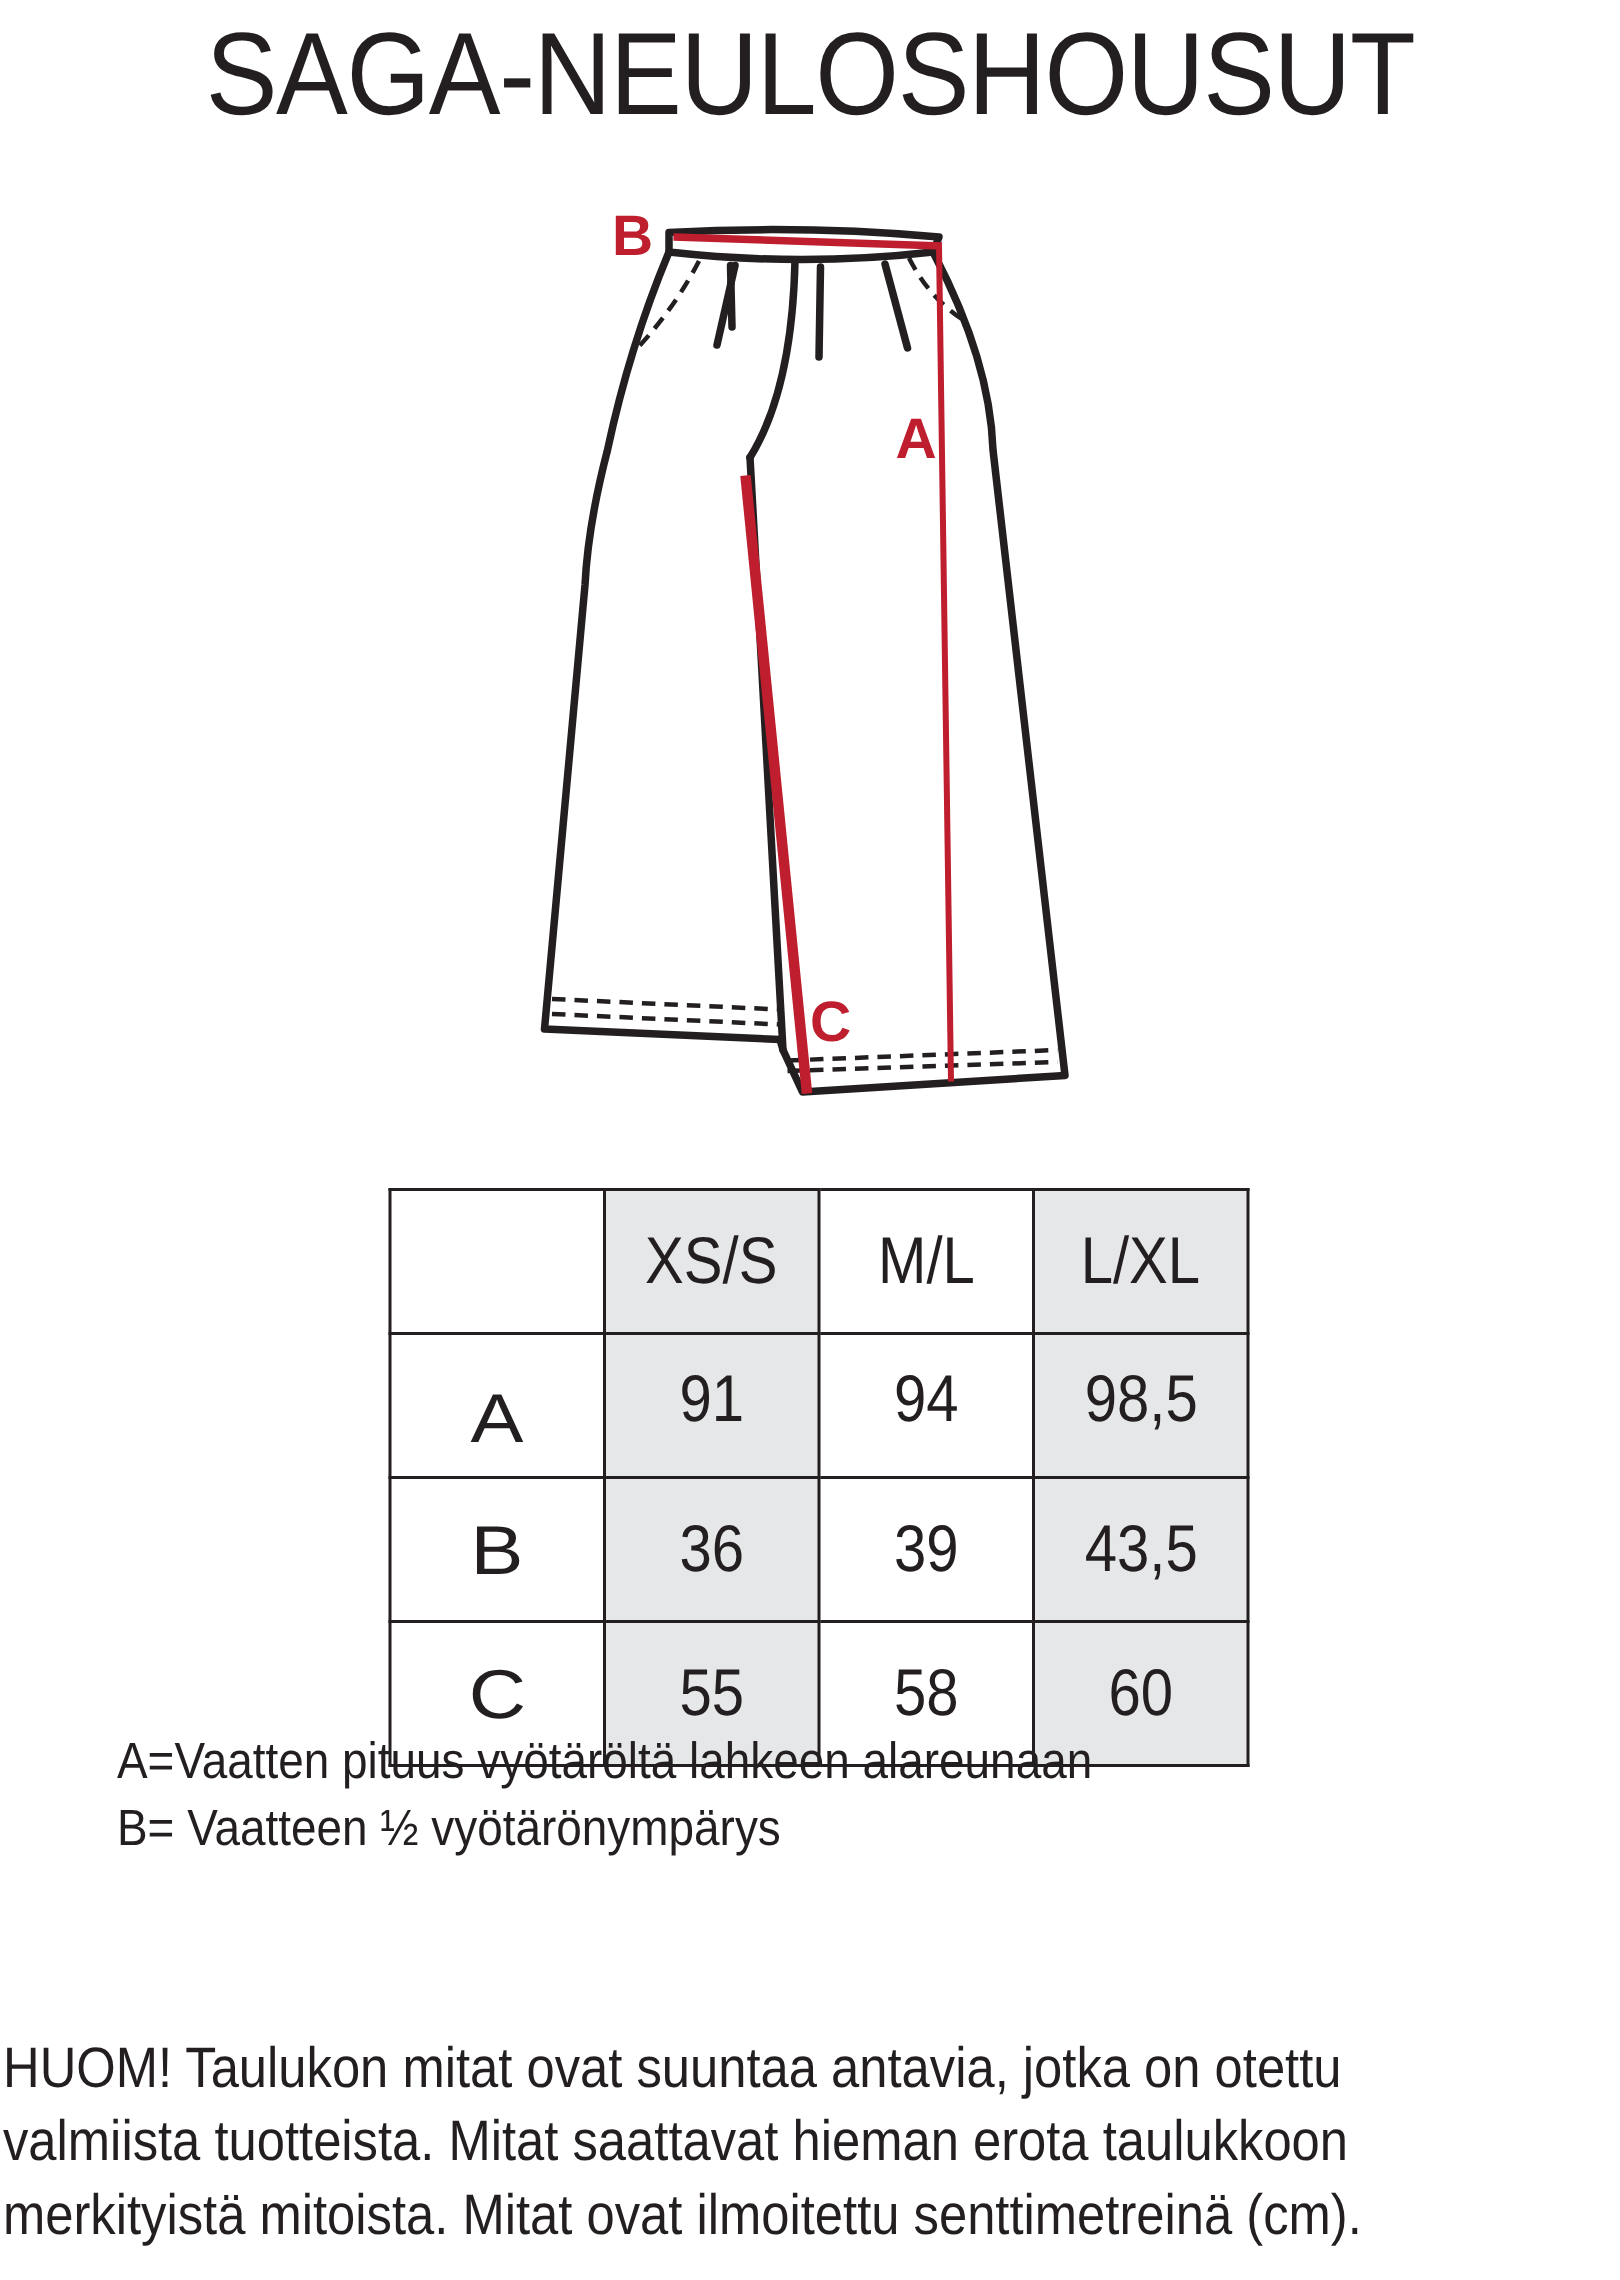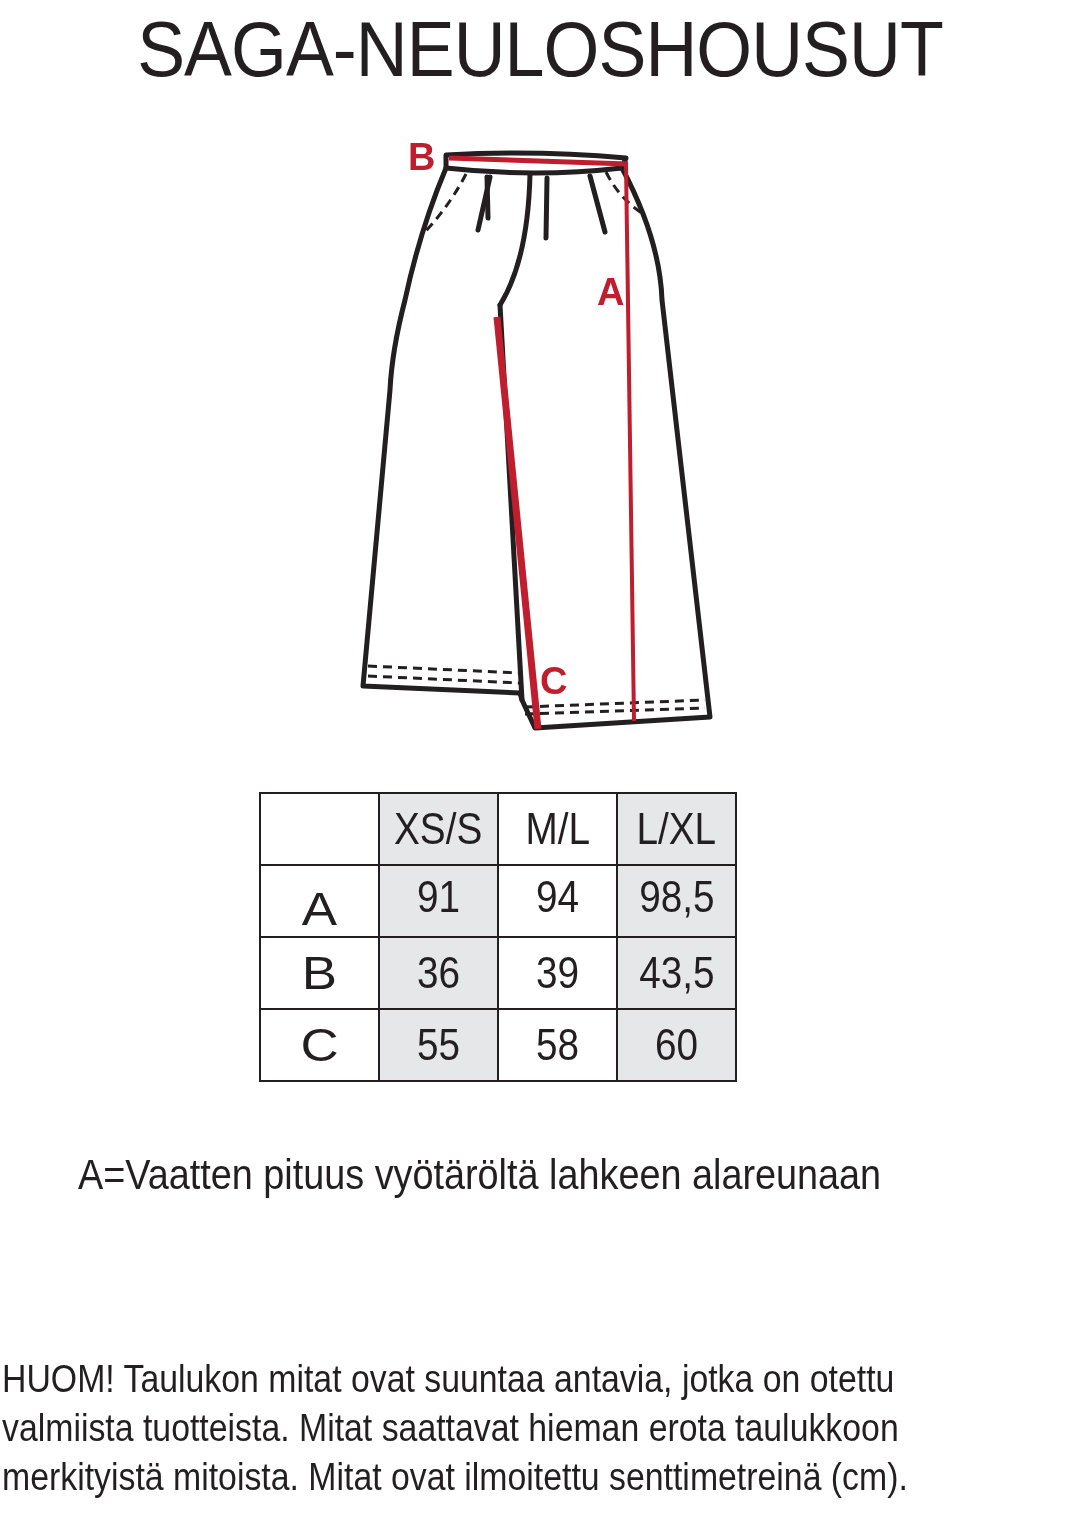--- a/index.html
+++ b/index.html
@@ -2,27 +2,27 @@
 <html><head>
 <meta charset="utf-8">
 <style>
   html, body { margin:0; padding:0; background:#ffffff; }
   body { width:1080px; height:1520px; position:relative; overflow:hidden;
          font-family:"Liberation Sans", "DejaVu Sans", sans-serif; color:#231f20; }
   .title { position:absolute; left:0; width:1080px; top:4px; text-align:center;
            font-size:78px; letter-spacing:-1px; line-height:90px; transform:scaleX(0.92); }
   .diagram { position:absolute; left:350px; top:130px; width:380px; height:620px; }
   .size-table { position:absolute; left:259px; top:792px; border-collapse:collapse; }
-  .size-table td { border:2px solid #231f20; width:117px; height:70px; padding:0;
+  .size-table td { border:2px solid #231f20; width:117px; height:70px; padding:12px;
                    font-size:44px; text-align:center; vertical-align:middle; transform-origin:center; }
   .size-table td.shade { background:#e6e7e8; }
   .size-table td span { display:inline-block; transform:scaleX(0.88); }
   .size-table tr.head td { height:70px; }
   .size-table td.rowlabel span { font-size:46px; transform:scaleX(1.15); }
-  .legend { position:absolute; left:78px; top:1152px; font-size:42px; line-height:45px; }
+  .legend { position:absolute; left:78px; top:1152px; font-size:34px; line-height:45px; }
   .legend div span { display:inline-block; transform-origin:left; transform:scaleX(0.9); white-space:nowrap; }
   .note { position:absolute; left:2px; top:1355px; font-size:38px; line-height:49px; width:1200px; }
   .note div span { display:inline-block; transform-origin:left; transform:scaleX(0.89); white-space:nowrap; }
   .diag-label { font-family:"Liberation Sans", sans-serif; font-weight:bold; fill:#be1e2d; font-size:38px; }
 </style>
 </head>
 <body>
 
 <div class="title">SAGA-NEULOSHOUSUT</div>
 
@@ -86,19 +86,20 @@
     <td class="rowlabel"><span>C</span></td>
     <td class="shade"><span>55</span></td>
     <td><span>58</span></td>
     <td class="shade"><span>60</span></td>
   </tr>
 </tbody>
   </table>
 
 <div class="legend">
   <div><span>A=Vaatten pituus vyötäröltä lahkeen alareunaan</span></div>
+  <div><span>B= Vaatteen ½ vyötärönympärys</span></div>
 </div>
 
 <div class="note">
   <div><span>HUOM! Taulukon mitat ovat suuntaa antavia, jotka on otettu</span></div>
   <div><span>valmiista tuotteista. Mitat saattavat hieman erota taulukkoon</span></div>
   <div><span>merkityistä mitoista. Mitat ovat ilmoitettu senttimetreinä (cm).</span></div>
 </div>
 
 </body></html>

